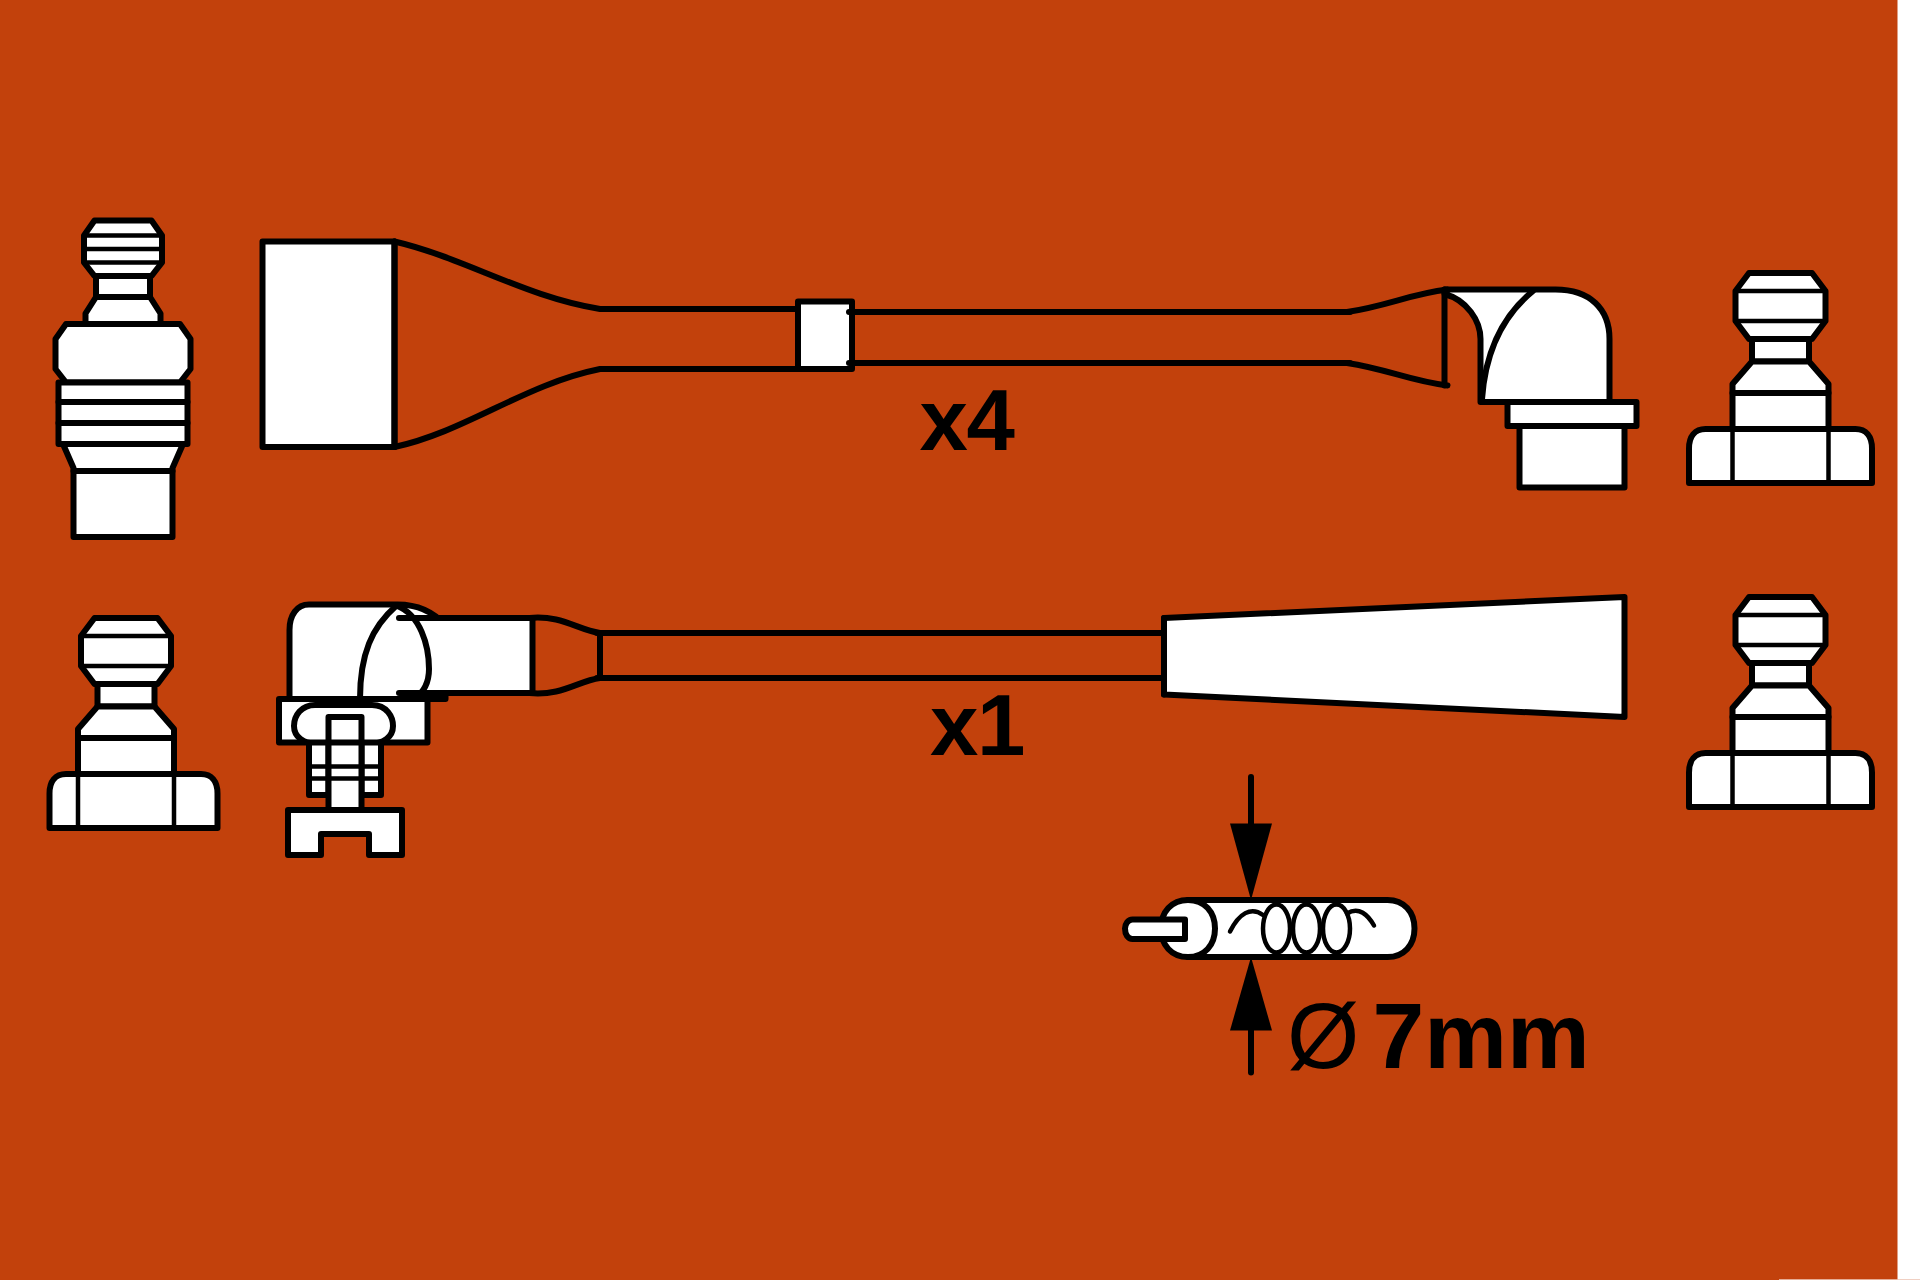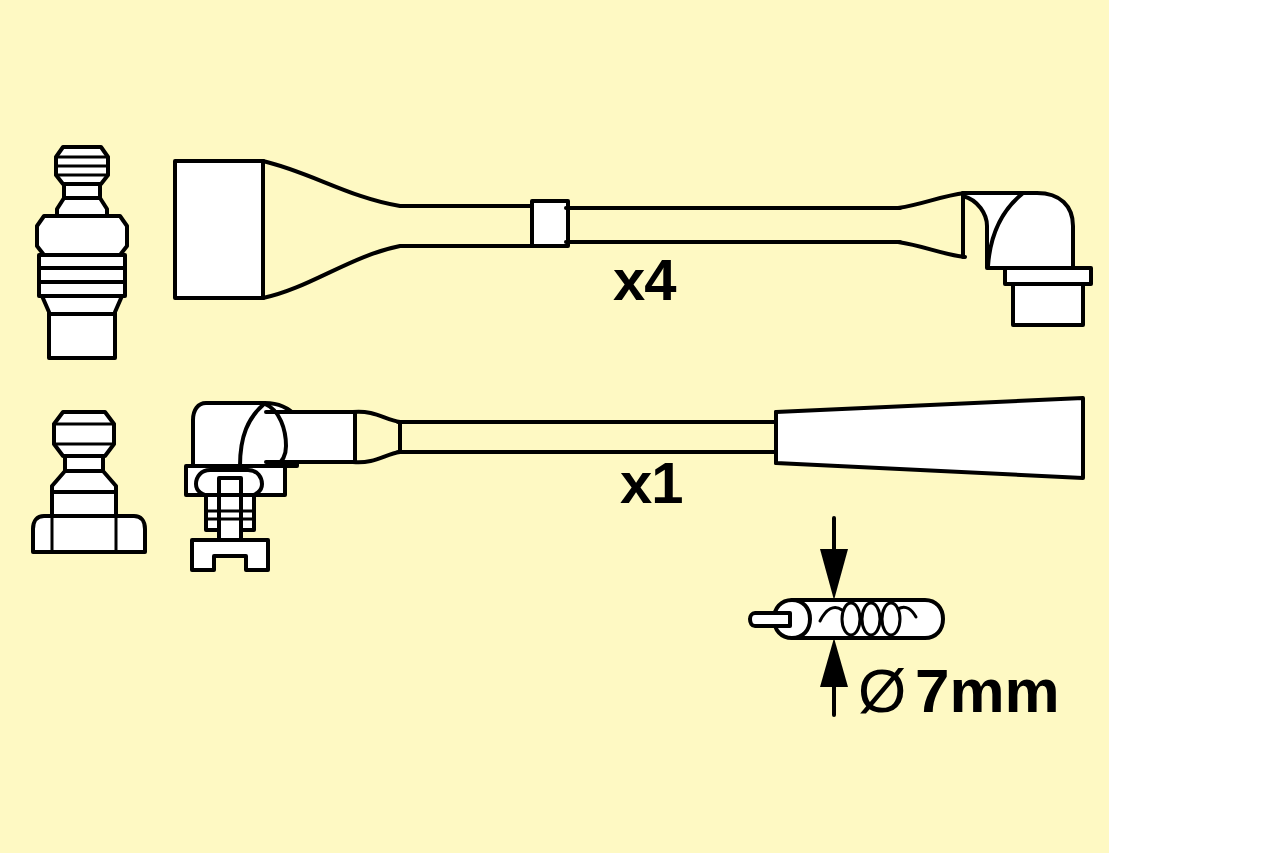--- a/index.html
+++ b/index.html
@@ -5,23 +5,23 @@
   html, body {
     margin: 0;
     padding: 0;
     background: #ffffff;
   }
   body {
     font-family: "Liberation Sans", sans-serif;
   }
   #diagram-root {
     position: relative;
-    width: 1109px;
+    width: 1265px;
     height: 853px;
-    background: #fef9c3;
+    background: #c2410c;
     overflow: hidden;
   }
   svg.diagram-canvas {
     display: block;
     width: 1280px;
     height: 853px;
   }
   .stroke {
     fill: #ffffff;
     stroke: #000000;

